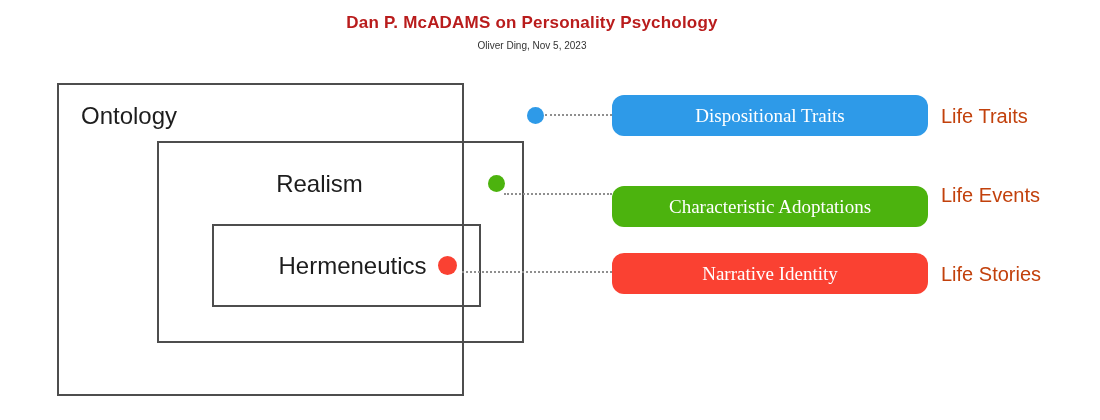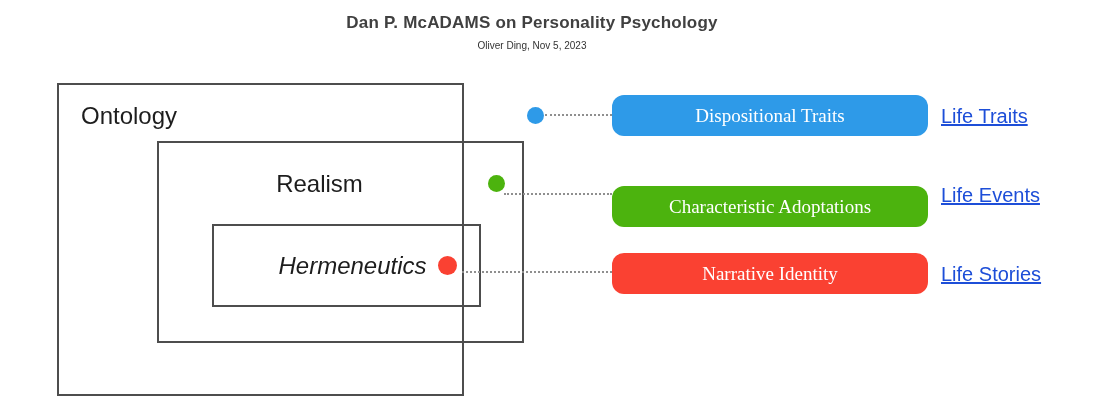--- a/index.html
+++ b/index.html
@@ -17,40 +17,40 @@
   
   .header {
     position: absolute;
     top: 12px; left: 0;
     width: 1064px;
     text-align: center;
   }
   .title {
     font-size: 17px;
     font-weight: bold;
-    color: #404040;
+    color: #b91c1c;
     line-height: 22px;
     letter-spacing: 0.2px;
   }
   .subtitle {
     font-size: 10px;
     color: #333333;
     line-height: 17px;
     margin-top: 3px;
   }
 
   
   .box {
     position: absolute;
     border: 2px solid #4d4d4d;
     background: transparent;
   }
   .box-outer  { left: 57px;  top: 83px;  width: 407px; height: 313px; }
   .box-middle { left: 98px;  top: 56px;  width: 367px; height: 202px; }
-  .box-inner  { left: 53px;  top: 81px;  width: 269px; height: 83px; font-style: italic;  }
+  .box-inner  { left: 53px;  top: 81px;  width: 269px; height: 83px;  }
 
   .box-label {
     color: #1d1d1d;
     font-size: 24px;
     line-height: 30px;
     white-space: nowrap;
   }
   .label-outer  { position: absolute; left: 22px; top: 16px; }
   .label-middle { position: absolute; left: -21px; top: 26px; width: 100%; text-align: center; }
 
@@ -100,23 +100,22 @@
   }
   .pill-1 { top: 95px;  }
   .pill-2 { top: 186px; }
   .pill-3 { top: 253px; }
 
   .side-label {
     position: absolute;
     left: 941px;
     font-size: 20px;
     line-height: 24px;
-    color: #1d4ed8;
+    color: #c2410c;
     white-space: nowrap;
-    text-decoration: underline;
   }
   .side-1 { top: 104px; }
   .side-2 { top: 183px; }
   .side-3 { top: 262px; }
 </style>
 </head>
 <body>
 
 <div class="canvas">
 

